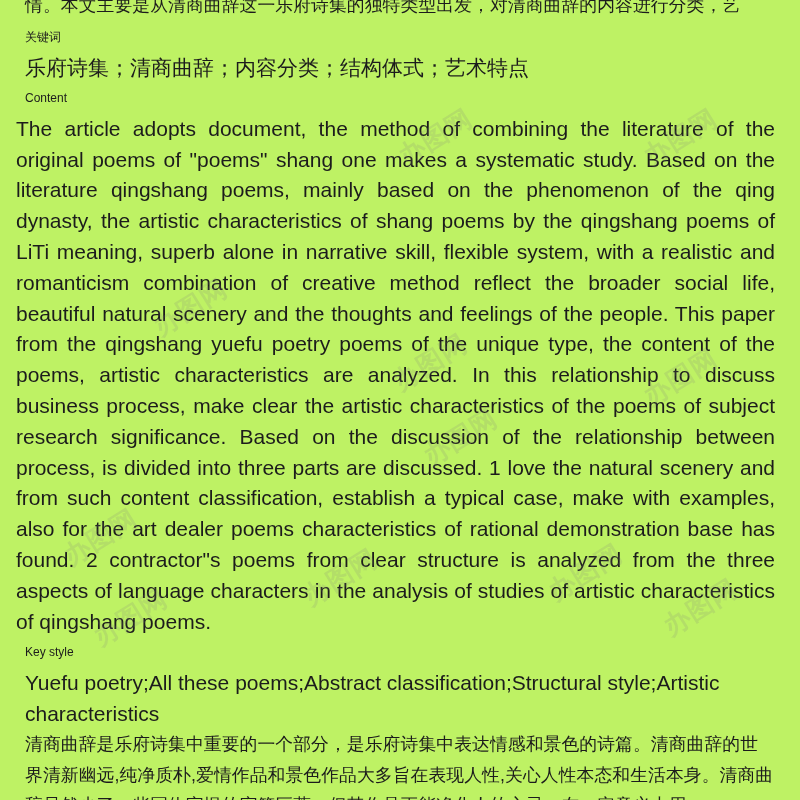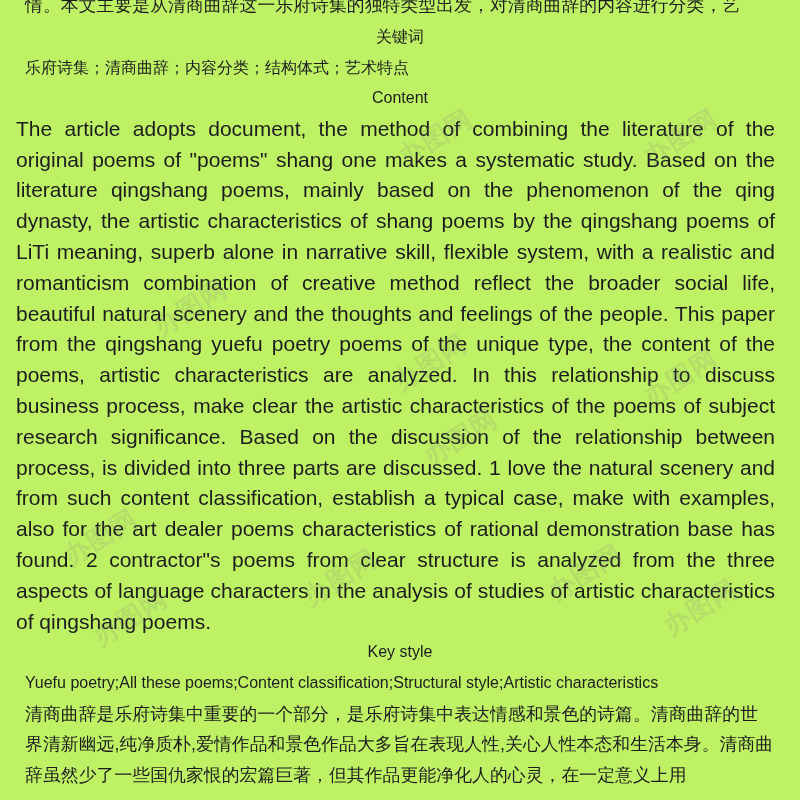--- a/index.html
+++ b/index.html
@@ -72,30 +72,29 @@
     font-size: 21px;
     line-height: 30.8px;
     padding-left: 16px;
   }
   .para.last-left {
     text-align: left;
   }
   .heading {
     margin: 0;
     padding: 0 25px;
-    font-size: 16px;
+    font-size: 12px;
     line-height: 30.6px;
     font-weight: 400;
     color: #1c1c1c;
-    text-align: center;
   }
   .kw-line {
     margin: 0;
     padding: 0 25px;
-    font-size: 16px;
+    font-size: 21px;
     line-height: 30.6px;
     color: #1c1c1c;
   }
 
   
   #top-clip {
     position: relative;
     height: 22px;
     overflow: hidden;
   }
@@ -121,21 +120,21 @@
     <p class="heading">关键词</p>
 
     <p class="kw-line">乐府诗集；清商曲辞；内容分类；结构体式；艺术特点</p>
 
     <p class="heading">Content</p>
 
     <p class="para en">The article adopts document, the method of combining the literature of the original poems of "poems" shang one makes a systematic study. Based on the literature qingshang poems, mainly based on the phenomenon of the qing dynasty, the artistic characteristics of shang poems by the qingshang poems of LiTi meaning, superb alone in narrative skill, flexible system, with a realistic and romanticism combination of creative method reflect the broader social life, beautiful natural scenery and the thoughts and feelings of the people. This paper from the qingshang yuefu poetry poems of the unique type, the content of the poems, artistic characteristics are analyzed. In this relationship to discuss business process, make clear the artistic characteristics of the poems of subject research significance. Based on the discussion of the relationship between process, is divided into three parts are discussed. 1 love the natural scenery and from such content classification, establish a typical case, make with examples, also for the art dealer poems characteristics of rational demonstration base has found. 2 contractor"s poems from clear structure is analyzed from the three aspects of language characters in the analysis of studies of artistic characteristics of qingshang poems.</p>
 
     <p class="heading">Key style</p>
 
-    <p class="kw-line">Yuefu poetry;All these poems;Content classification;Structural style;Artistic characteristics</p>
+    <p class="kw-line">Yuefu poetry;All these poems;Abstract classification;Structural style;Artistic characteristics</p>
 
 
     <p class="para cjk last-left">清商曲辞是乐府诗集中重要的一个部分，是乐府诗集中表达情感和景色的诗篇。清商曲辞的世界清新幽远,纯净质朴,爱情作品和景色作品大多旨在表现人性,关心人性本态和生活本身。清商曲辞虽然少了一些国仇家恨的宏篇巨著，但其作品更能净化人的心灵，在一定意义上用</p>
 
   </div>
 
   <div id="watermarks">
       <div class="wm" style="left: 395px; top: 120px;">办图网</div>
       <div class="wm" style="left: 640px; top: 120px;">办图网</div>
       <div class="wm" style="left: 150px; top: 290px;">办图网</div>

